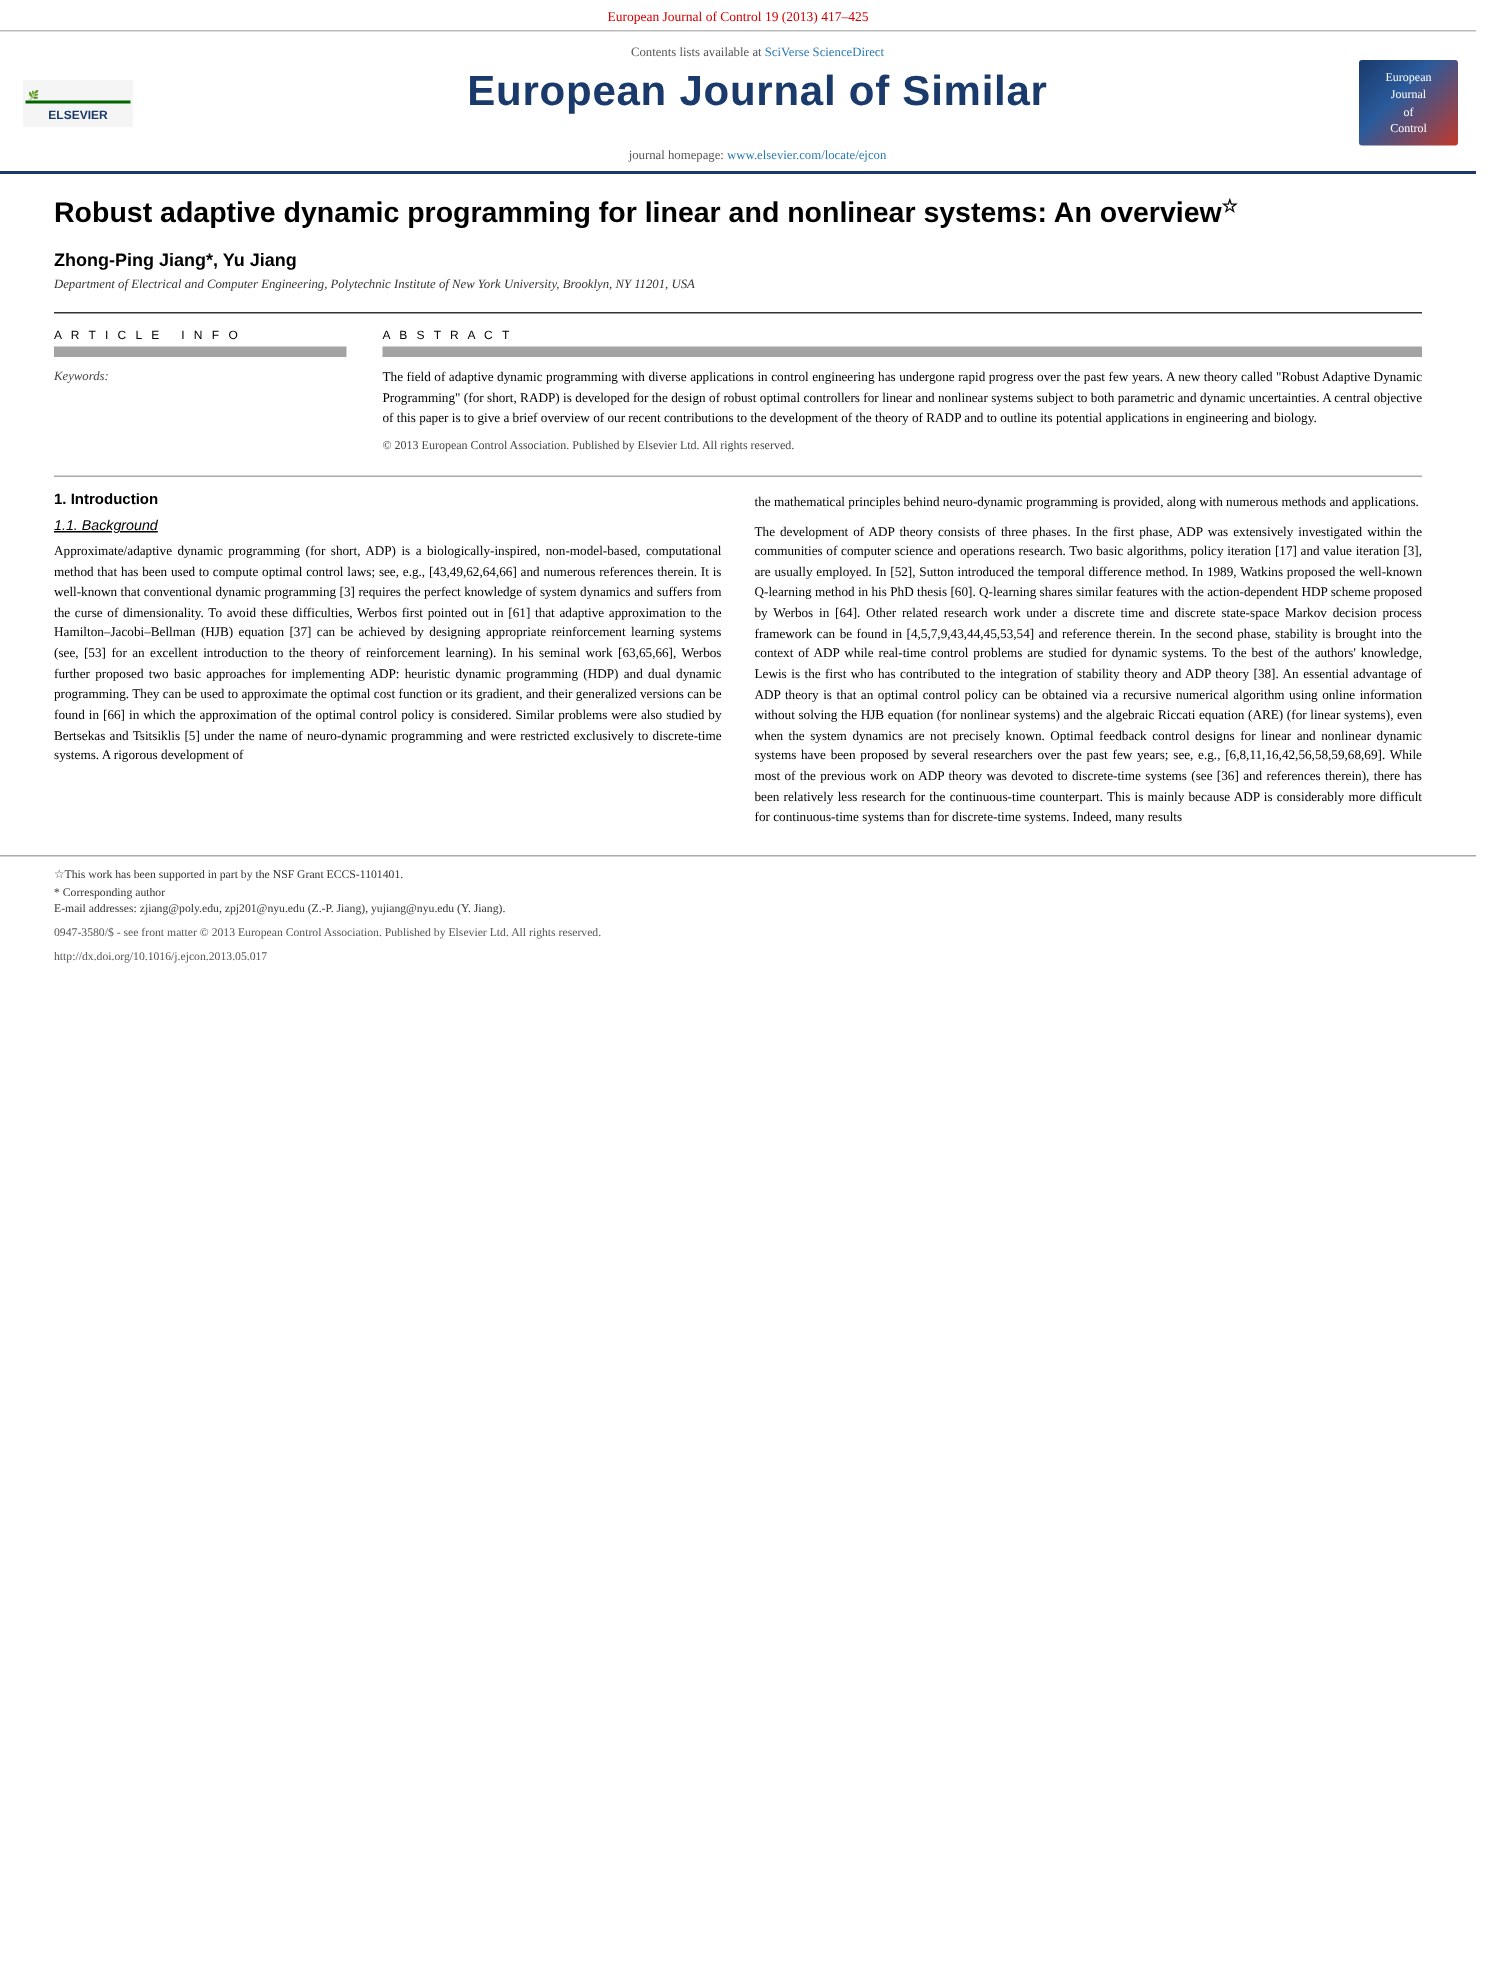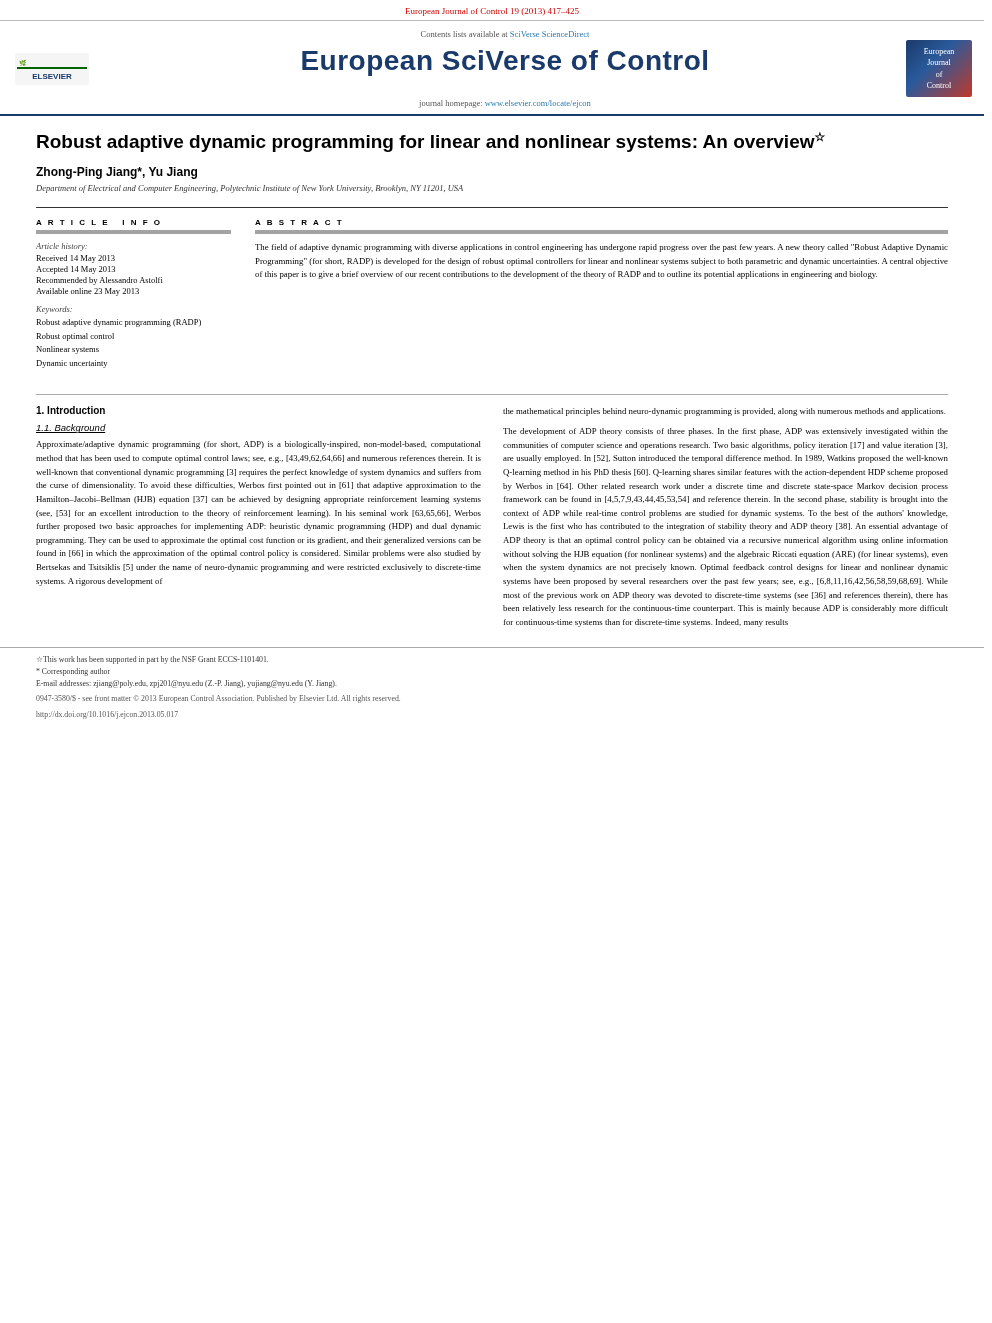--- a/index.html
+++ b/index.html
@@ -139,23 +139,23 @@
     }
     .col-right {
       flex: 1;
     }
     .section-header {
       font-size: 8px;
       font-family: Arial, sans-serif;
       letter-spacing: 2px;
       text-transform: uppercase;
       color: #000;
-      font-weight: bold;
+      font-weight: normal;
       margin-bottom: 7px;
-      border-bottom: 4px solid #a3a3a3;
+      border-bottom: 7px solid #a3a3a3;
       padding-bottom: 3px;
     }
     .article-info-label {
       font-size: 8.5px;
       font-style: italic;
       color: #444;
       margin-bottom: 2px;
     }
     .article-info-value {
       font-size: 8.5px;
@@ -259,21 +259,21 @@
         <text x="4" y="12" font-size="6" font-family="Arial" fill="#006400" font-weight="bold">🌿</text>
         <rect x="2" y="14" width="70" height="2" fill="#006400"></rect>
         <text x="37" y="26" font-size="8" font-family="Arial" fill="#1a3a6b" font-weight="bold" text-anchor="middle">ELSEVIER</text>
       </svg>
     </div>
     <div class="header-center">
       <div class="contents-line">
         <span>Contents lists available at </span>
         <a href="#" style="color:#2a7ab5;">SciVerse ScienceDirect</a>
       </div>
-      <div class="journal-title">European SciVerse of Control</div>
+      <div class="journal-title">European Journal of Similar</div>
       <div class="journal-homepage">
         <span>journal homepage: </span>
         <a href="#" style="color:#2a7ab5;">www.elsevier.com/locate/ejcon</a>
       </div>
     </div>
     <div class="header-right">
       <div class="journal-badge">
         <div>European</div>
         <div>Journal</div>
         <div>of</div>
@@ -291,42 +291,30 @@
     <div class="authors">
       <span>Zhong-Ping Jiang*, Yu Jiang</span>
     </div>
 
     <div class="affiliation">Department of Electrical and Computer Engineering, Polytechnic Institute of New York University, Brooklyn, NY 11201, USA</div>
 
     <div class="two-col">
       <div class="col-left">
         <div class="section-header">A R T I C L E &nbsp; I N F O</div>
 
-        <div class="article-info-block">
-          <div class="article-info-label">Article history:</div>
-          <div class="article-info-value">Received 14 May 2013</div>
-          <div class="article-info-value">Accepted 14 May 2013</div>
-          <div class="article-info-value">Recommended by Alessandro Astolfi</div>
-          <div class="article-info-value">Available online 23 May 2013</div>
-        </div>
 
         <div class="article-info-block">
           <div class="article-info-label">Keywords:</div>
-          <div class="keywords-list">
-            <div>Robust adaptive dynamic programming (RADP)</div>
-            <div>Robust optimal control</div>
-            <div>Nonlinear systems</div>
-            <div>Dynamic uncertainty</div>
-          </div>
         </div>
       </div>
 
       <div class="col-right">
         <div class="section-header">A B S T R A C T</div>
         <div class="abstract-text">The field of adaptive dynamic programming with diverse applications in control engineering has undergone rapid progress over the past few years. A new theory called "Robust Adaptive Dynamic Programming" (for short, RADP) is developed for the design of robust optimal controllers for linear and nonlinear systems subject to both parametric and dynamic uncertainties. A central objective of this paper is to give a brief overview of our recent contributions to the development of the theory of RADP and to outline its potential applications in engineering and biology.</div>
+        <div class="copyright-line">© 2013 European Control Association. Published by Elsevier Ltd. All rights reserved.</div>
       </div>
     </div>
 
     <hr class="section-divider">
 
     <div class="main-two-col">
       <div class="main-left">
         <div class="section-title">1.  Introduction</div>
         <div class="subsection-title">1.1.  Background</div>
         <div class="body-text">Approximate/adaptive dynamic programming (for short, ADP) is a biologically-inspired, non-model-based, computational method that has been used to compute optimal control laws; see, e.g., [43,49,62,64,66] and numerous references therein. It is well-known that conventional dynamic programming [3] requires the perfect knowledge of system dynamics and suffers from the curse of dimensionality. To avoid these difficulties, Werbos first pointed out in [61] that adaptive approximation to the Hamilton–Jacobi–Bellman (HJB) equation [37] can be achieved by designing appropriate reinforcement learning systems (see, [53] for an excellent introduction to the theory of reinforcement learning). In his seminal work [63,65,66], Werbos further proposed two basic approaches for implementing ADP: heuristic dynamic programming (HDP) and dual dynamic programming. They can be used to approximate the optimal cost function or its gradient, and their generalized versions can be found in [66] in which the approximation of the optimal control policy is considered. Similar problems were also studied by Bertsekas and Tsitsiklis [5] under the name of neuro-dynamic programming and were restricted exclusively to discrete-time systems. A rigorous development of</div>

